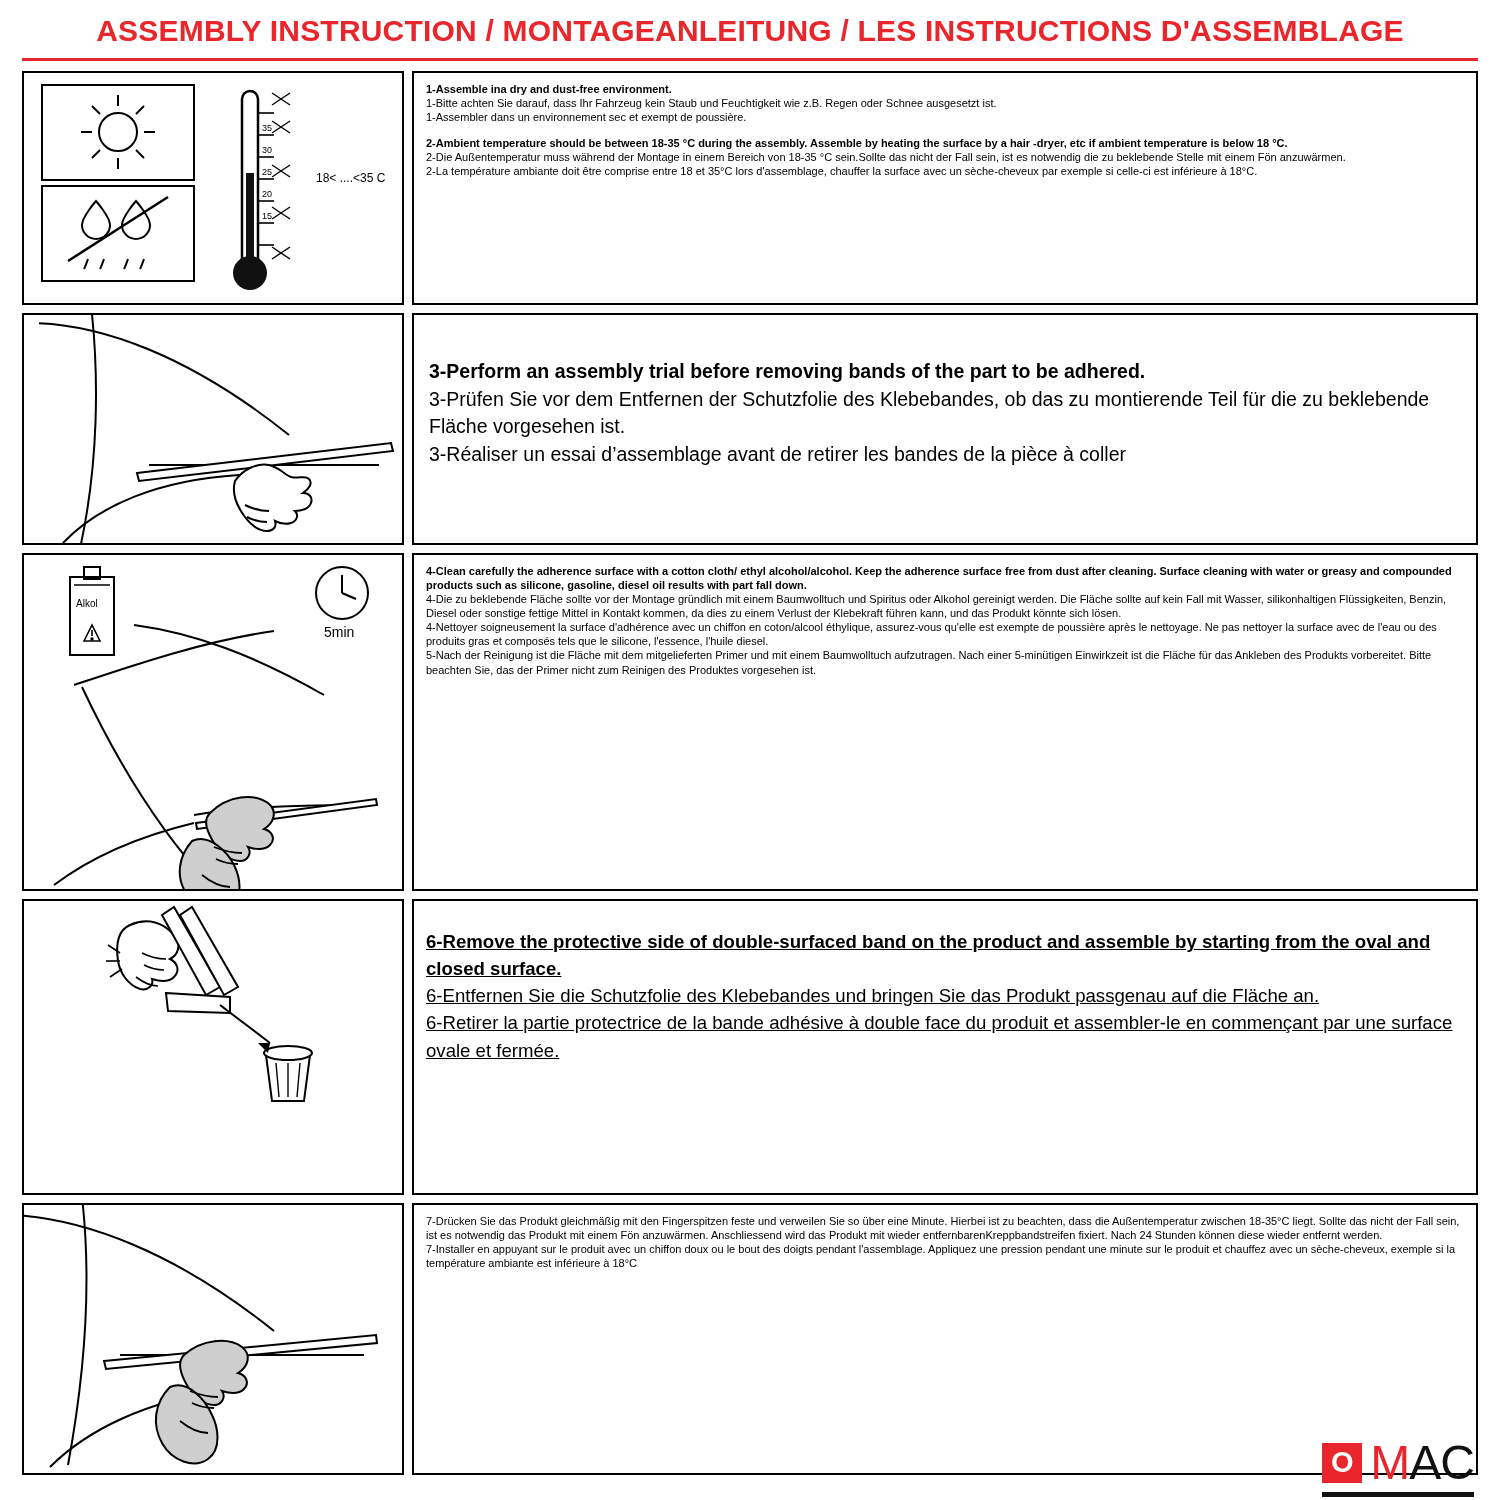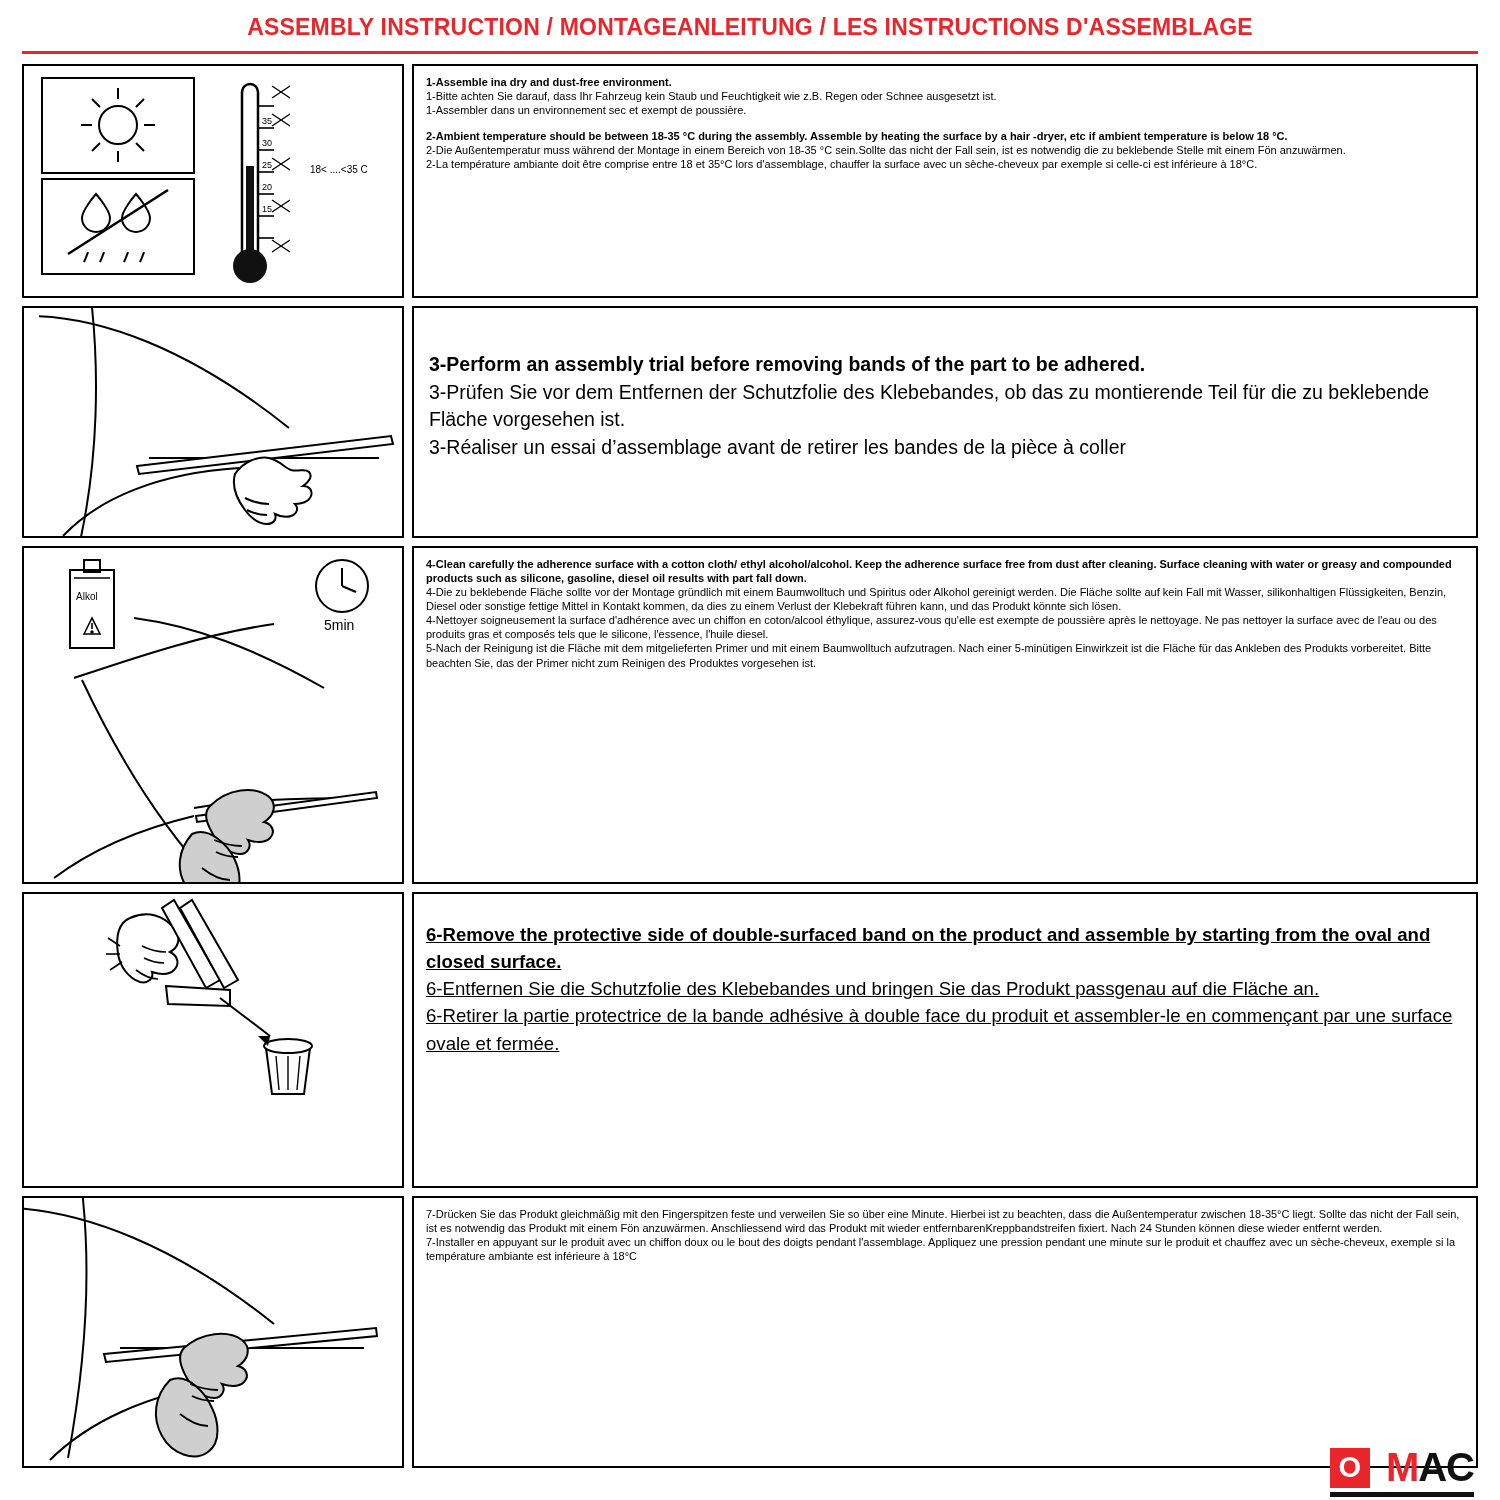--- a/index.html
+++ b/index.html
@@ -8,21 +8,21 @@
     background: #ffffff;
     font-family: "Liberation Sans", sans-serif;
     color: #000;
     overflow: hidden;
   }
   .page { position: relative; width: 1500px; height: 1500px; padding: 14px 22px 0 22px; }
 
   .title {
     color: #e8262b;
     font-weight: bold;
-    font-size: 23px;
+    font-size: 30px;
     letter-spacing: 0.2px;
     white-space: nowrap;
     text-align: center;
     padding-bottom: 10px;
   }
   .hrule { height: 3px; background: #e8262b; width: 100%; }
 
   .rows { margin-top: 10px; }
   .row { display: flex; gap: 8px; margin-bottom: 8px; }
   .cell {
@@ -59,22 +59,22 @@
     display: flex;
     align-items: center;
   }
   .logo .mark {
     width: 40px; height: 40px; background: #e8262b;
     display: flex; align-items: center; justify-content: center;
     color: #fff; font-weight: bold; font-size: 29px; line-height: 1;
     font-family: "Liberation Sans", sans-serif;
   }
   .logo .word {
-    font-weight: bold; font-size: 40px; letter-spacing: -1px;
-    margin-left: 16px; color: #111;
+    font-weight: normal; font-size: 48px; letter-spacing: -1px;
+    margin-left: 8px; color: #111;
   }
   .logo .word .red { color: #e8262b; }
   .logo .bar { position: absolute; left: 0; right: 0; bottom: -7px; height: 5px; background: #111; }
 </style>
 </head>
 <body>
 
 <div class="page">
 
   <div class="title">ASSEMBLY INSTRUCTION / MONTAGEANLEITUNG / LES INSTRUCTIONS D'ASSEMBLAGE</div>
@@ -137,21 +137,21 @@
               <line x1="248" y1="48" x2="266" y2="60"></line>
               <line x1="248" y1="104" x2="266" y2="92"></line>
               <line x1="248" y1="92" x2="266" y2="104"></line>
               <line x1="248" y1="146" x2="266" y2="134"></line>
               <line x1="248" y1="134" x2="266" y2="146"></line>
               <line x1="248" y1="186" x2="266" y2="174"></line>
               <line x1="248" y1="174" x2="266" y2="186"></line>
             </g>
           </g>
         </svg>
-        <div style="position:absolute;left:286px;top:98px;font-size:10px;">18&lt; ....&lt;35 C</div>
+        <div style="position:absolute;left:292px;top:98px;font-size:12px;">18&lt; ....&lt;35 C</div>
       </div>
       <div class="cell txt-cell">
         <p class="blk b">1-Assemble ina dry and dust-free environment.</p>
         <p class="blk">1-Bitte achten Sie darauf, dass Ihr Fahrzeug kein Staub und Feuchtigkeit wie z.B. Regen oder Schnee ausgesetzt ist.</p>
         <p class="blk">1-Assembler dans un environnement sec et exempt de poussière.</p>
         <p class="blk b gap">2-Ambient temperature should be between 18-35 °C  during the assembly. Assemble by heating the surface by a hair -dryer, etc if ambient temperature is below 18 °C.</p>
         <p class="blk">2-Die Außentemperatur muss während der Montage in einem Bereich von 18-35 °C  sein.Sollte das nicht der Fall sein, ist es notwendig die zu beklebende Stelle mit einem Fön anzuwärmen.</p>
         <p class="blk">2-La température ambiante doit être comprise entre 18 et 35°C lors d'assemblage, chauffer la surface avec un sèche-cheveux par exemple si celle-ci est inférieure à 18°C.</p>
       </div>
     </div>

